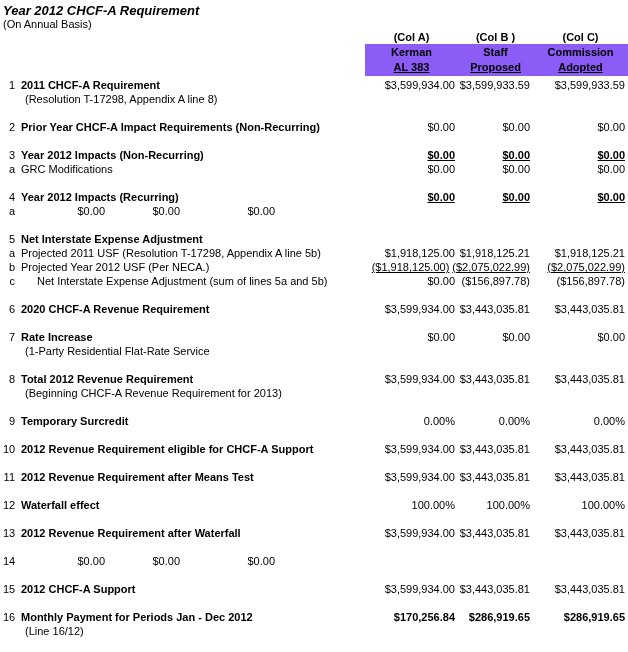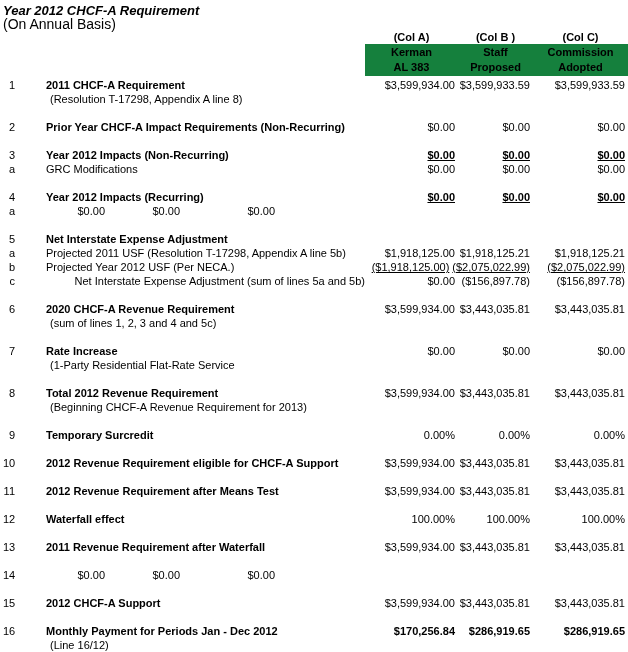--- a/index.html
+++ b/index.html
@@ -7,64 +7,64 @@
     position:relative;
     width:628px;height:652px;
     box-sizing:border-box;
     padding:3px 0 0 3px;
     background:#fff;
     color:#000;
     font-family:"Liberation Sans",sans-serif;
     overflow:hidden;
   }
   .title{font-size:13px;font-weight:bold;line-height:15px;white-space:nowrap;font-style:italic;}
-  .subtitle{font-size:14px;line-height:13px;white-space:nowrap;}
+  .subtitle{font-size:11px;line-height:13px;white-space:nowrap;}
 
   
   .hdr{display:flex;margin-left:362px;width:263px;}
   .hc{text-align:center;font-weight:bold;font-size:11px;line-height:13px;white-space:nowrap;}
   .c0{width:93px;}.c1{width:75px;}.c2{width:95px;}
   .band{margin-left:362px;width:263px;padding:1px 0;}
   .band .hdr{margin-left:0;}
   .band .hc{line-height:15px;}
-  .code{font-weight:bold;margin-top:12px;}
+  .code{font-weight:bold;text-decoration:underline;margin-top:12px;}
 
   
   #rows{margin-top:2px;}
   .row{display:flex;font-size:11px;line-height:14px;align-items:baseline;}
   .row.gap{margin-top:14px;}
   .num{flex:0 0 12px;width:12px;text-align:right;white-space:nowrap;}
-  .label{flex:1;padding-left:6px;white-space:nowrap;overflow:hidden;margin-left:25px;}
+  .label{flex:1;padding-left:6px;white-space:nowrap;overflow:hidden;}
   .val{text-align:right;padding-right:3px;box-sizing:border-box;white-space:nowrap;}
   .v0{flex:0 0 93px;}.v1{flex:0 0 75px;}.v2{flex:0 0 95px;}
 
   .t-main .label{font-weight:bold;}
   .t-sub .label{font-weight:normal;}
   .t-note .label{font-weight:normal;padding-left:10px;}
-  .indent .label{padding-left:22px;text-align:right;}
+  .indent .label{padding-left:22px;}
 
   .e-bold-underline .val{font-weight:bold;text-decoration:underline;}
   .e-underline .val{text-decoration:underline;}
   .e-bold .val{font-weight:bold;}
 </style>
 </head>
 <body>
 
 <div class="page">
 
   <div class="title">Year 2012 CHCF-A Requirement</div>
   <div class="subtitle">(On Annual Basis)</div>
 
   <div class="hdr">
     <span class="hc c0">(Col A)</span>
     <span class="hc c1">(Col B )</span>
     <span class="hc c2">(Col C)</span>
   </div>
 
-  <div class="band" id="band" style="background: #15803d;">
+  <div class="band" id="band" style="background: #8b5cf6;">
     <div class="hdr">
       <span class="hc c0">Kerman</span>
       <span class="hc c1">Staff</span>
       <span class="hc c2">Commission</span>
     </div>
     <div class="hdr">
       <span class="hc c0"><span class="code">AL 383</span></span>
       <span class="hc c1"><span class="code">Proposed</span></span>
       <span class="hc c2"><span class="code">Adopted</span></span>
     </div>
@@ -147,27 +147,20 @@
     <span class="val v1">($156,897.78)</span>
     <span class="val v2">($156,897.78)</span>
   </div>
       <div class="row t-main gap">
     <span class="num">6</span>
     <span class="label">2020 CHCF-A Revenue Requirement</span>
     <span class="val v0">$3,599,934.00</span>
     <span class="val v1">$3,443,035.81</span>
     <span class="val v2">$3,443,035.81</span>
   </div>
-      <div class="row t-note">
-    <span class="num"></span>
-    <span class="label">(sum of lines 1, 2, 3 and 4 and 5c)</span>
-    <span class="val v0"></span>
-    <span class="val v1"></span>
-    <span class="val v2"></span>
-  </div>
       <div class="row t-main gap">
     <span class="num">7</span>
     <span class="label">Rate Increase</span>
     <span class="val v0">$0.00</span>
     <span class="val v1">$0.00</span>
     <span class="val v2">$0.00</span>
   </div>
       <div class="row t-note">
     <span class="num"></span>
     <span class="label">(1-Party Residential Flat-Rate Service</span>
@@ -212,21 +205,21 @@
   </div>
       <div class="row t-main gap">
     <span class="num">12</span>
     <span class="label">Waterfall effect</span>
     <span class="val v0">100.00%</span>
     <span class="val v1">100.00%</span>
     <span class="val v2">100.00%</span>
   </div>
       <div class="row t-main gap">
     <span class="num">13</span>
-    <span class="label">2011 Revenue Requirement after Waterfall</span>
+    <span class="label">2012 Revenue Requirement after Waterfall</span>
     <span class="val v0">$3,599,934.00</span>
     <span class="val v1">$3,443,035.81</span>
     <span class="val v2">$3,443,035.81</span>
   </div>
       <div class="row t-main gap">
     <span class="num">14</span>
     <span class="val v0">$0.00</span>
     <span class="val v1">$0.00</span>
     <span class="val v2">$0.00</span>
   </div>

